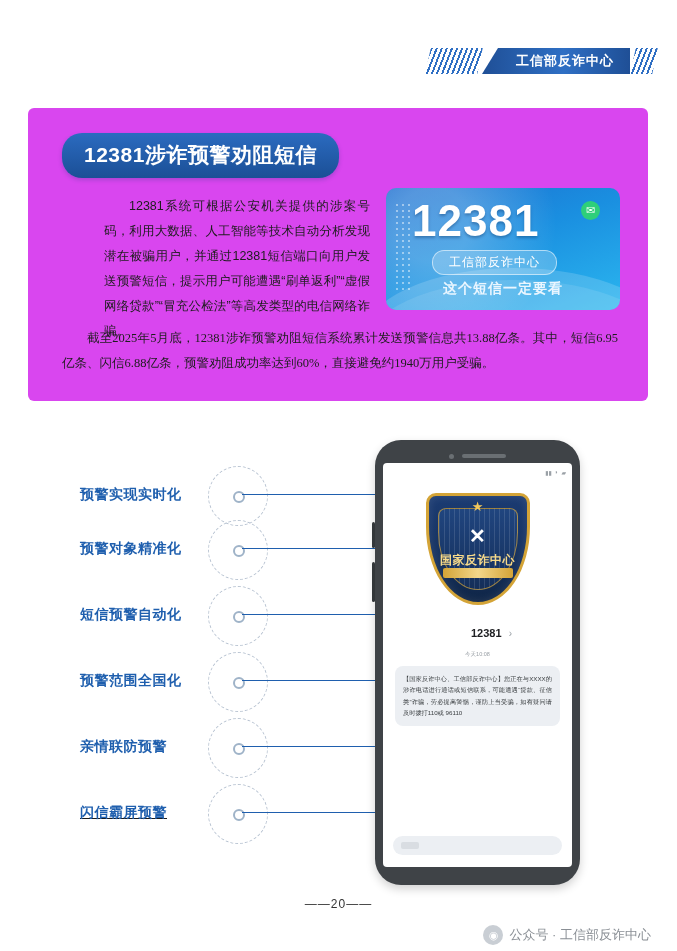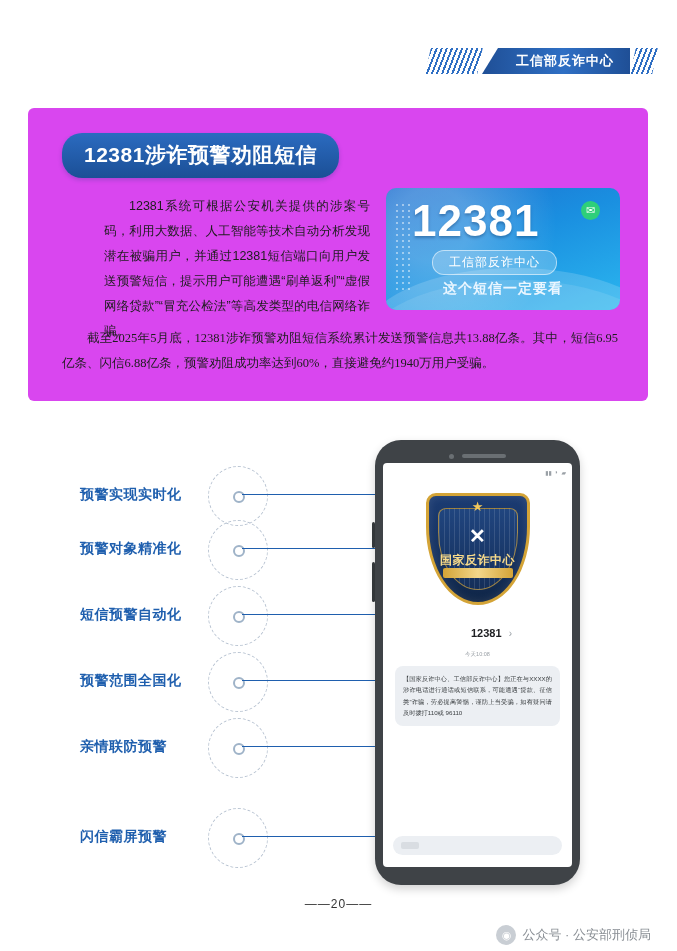--- a/index.html
+++ b/index.html
@@ -481,21 +481,21 @@
       <div class="lead-line" style="width:222px;"></div>
     </div>
 
     <div class="label-row" style="top:314px;">
       <div class="label-text">亲情联防预警</div>
       <div class="circle-dash"></div>
       <div class="node-dot"></div>
       <div class="lead-line" style="width:222px;"></div>
     </div>
 
-    <div class="label-row" style="top:404px;">
+    <div class="label-row" style="top:380px;text-decoration:underline;">
       <div class="label-text">闪信霸屏预警</div>
       <div class="circle-dash"></div>
       <div class="node-dot"></div>
       <div class="lead-line" style="width:222px;"></div>
     </div>
 
   </div>
 </div>
 
 <div class="phone">
@@ -535,14 +535,14 @@
 
     <div class="input-bar">
       <div class="ph"></div>
     </div>
   </div>
 </div>
 
 <div class="page-num">——20——</div>
 <div class="wechat">
   <div class="wicon">◉</div>
-  <div>公众号 · 公安部刑侦局</div>
+  <div>公众号 · 工信部反诈中心</div>
 </div>
 
 </body></html>

